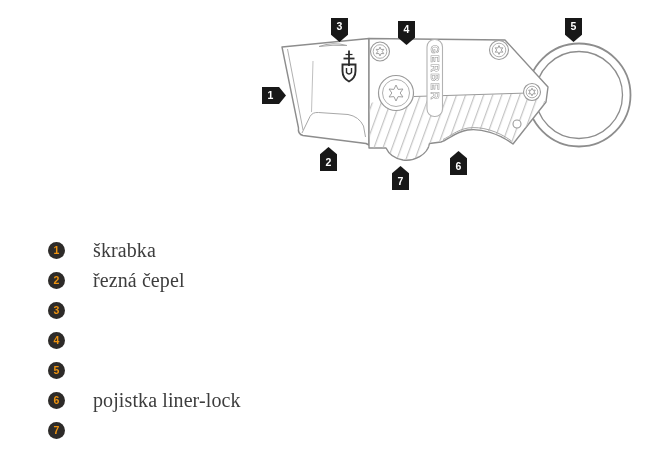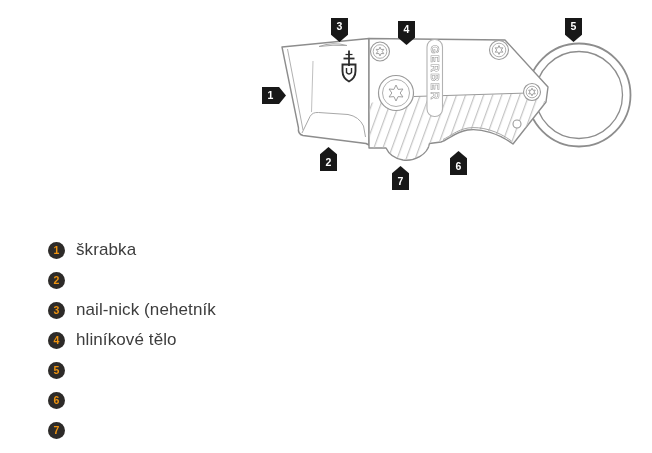--- a/index.html
+++ b/index.html
@@ -32,22 +32,23 @@
   
   .legend { position:absolute; left:48px; top:235px; }
   .legend-row { display:flex; align-items:center; height:30px; }
   .badge {
     width:17px; height:17px; border-radius:50%;
     background:#2d2b29; color:#ef9410;
     font-size:10.5px; font-weight:bold; line-height:17px; text-align:center;
     flex:0 0 17px;
   }
   .legend-label {
-    margin-left:11px; font-size:17px; color:#3d3d3d; letter-spacing:0.1px;
+    margin-left:28px; font-size:20px; color:#3d3d3d; letter-spacing:0.1px;
     white-space:nowrap;
+    font-family:Liberation Serif, serif;
   }
 
   
   #knife-svg { position:absolute; left:0; top:0; }
 </style>
 </head>
 <body>
 
 <div class="canvas">
 
@@ -144,33 +145,33 @@
     <span>7</span>
     </div>
 
   <div class="legend">
     <div class="legend-row">
       <span class="badge">1</span>
       <span class="legend-label">škrabka</span>
     </div>
     <div class="legend-row">
       <span class="badge">2</span>
+      <span class="legend-label">řezná čepel</span>
     </div>
     <div class="legend-row">
       <span class="badge">3</span>
-      <span class="legend-label">nail-nick (nehetník</span>
     </div>
     <div class="legend-row">
       <span class="badge">4</span>
-      <span class="legend-label">hliníkové tělo</span>
     </div>
     <div class="legend-row">
       <span class="badge">5</span>
     </div>
     <div class="legend-row">
       <span class="badge">6</span>
+      <span class="legend-label">pojistka liner-lock</span>
     </div>
     <div class="legend-row">
       <span class="badge">7</span>
     </div>
   </div>
 
 </div>
 
 </body></html>

